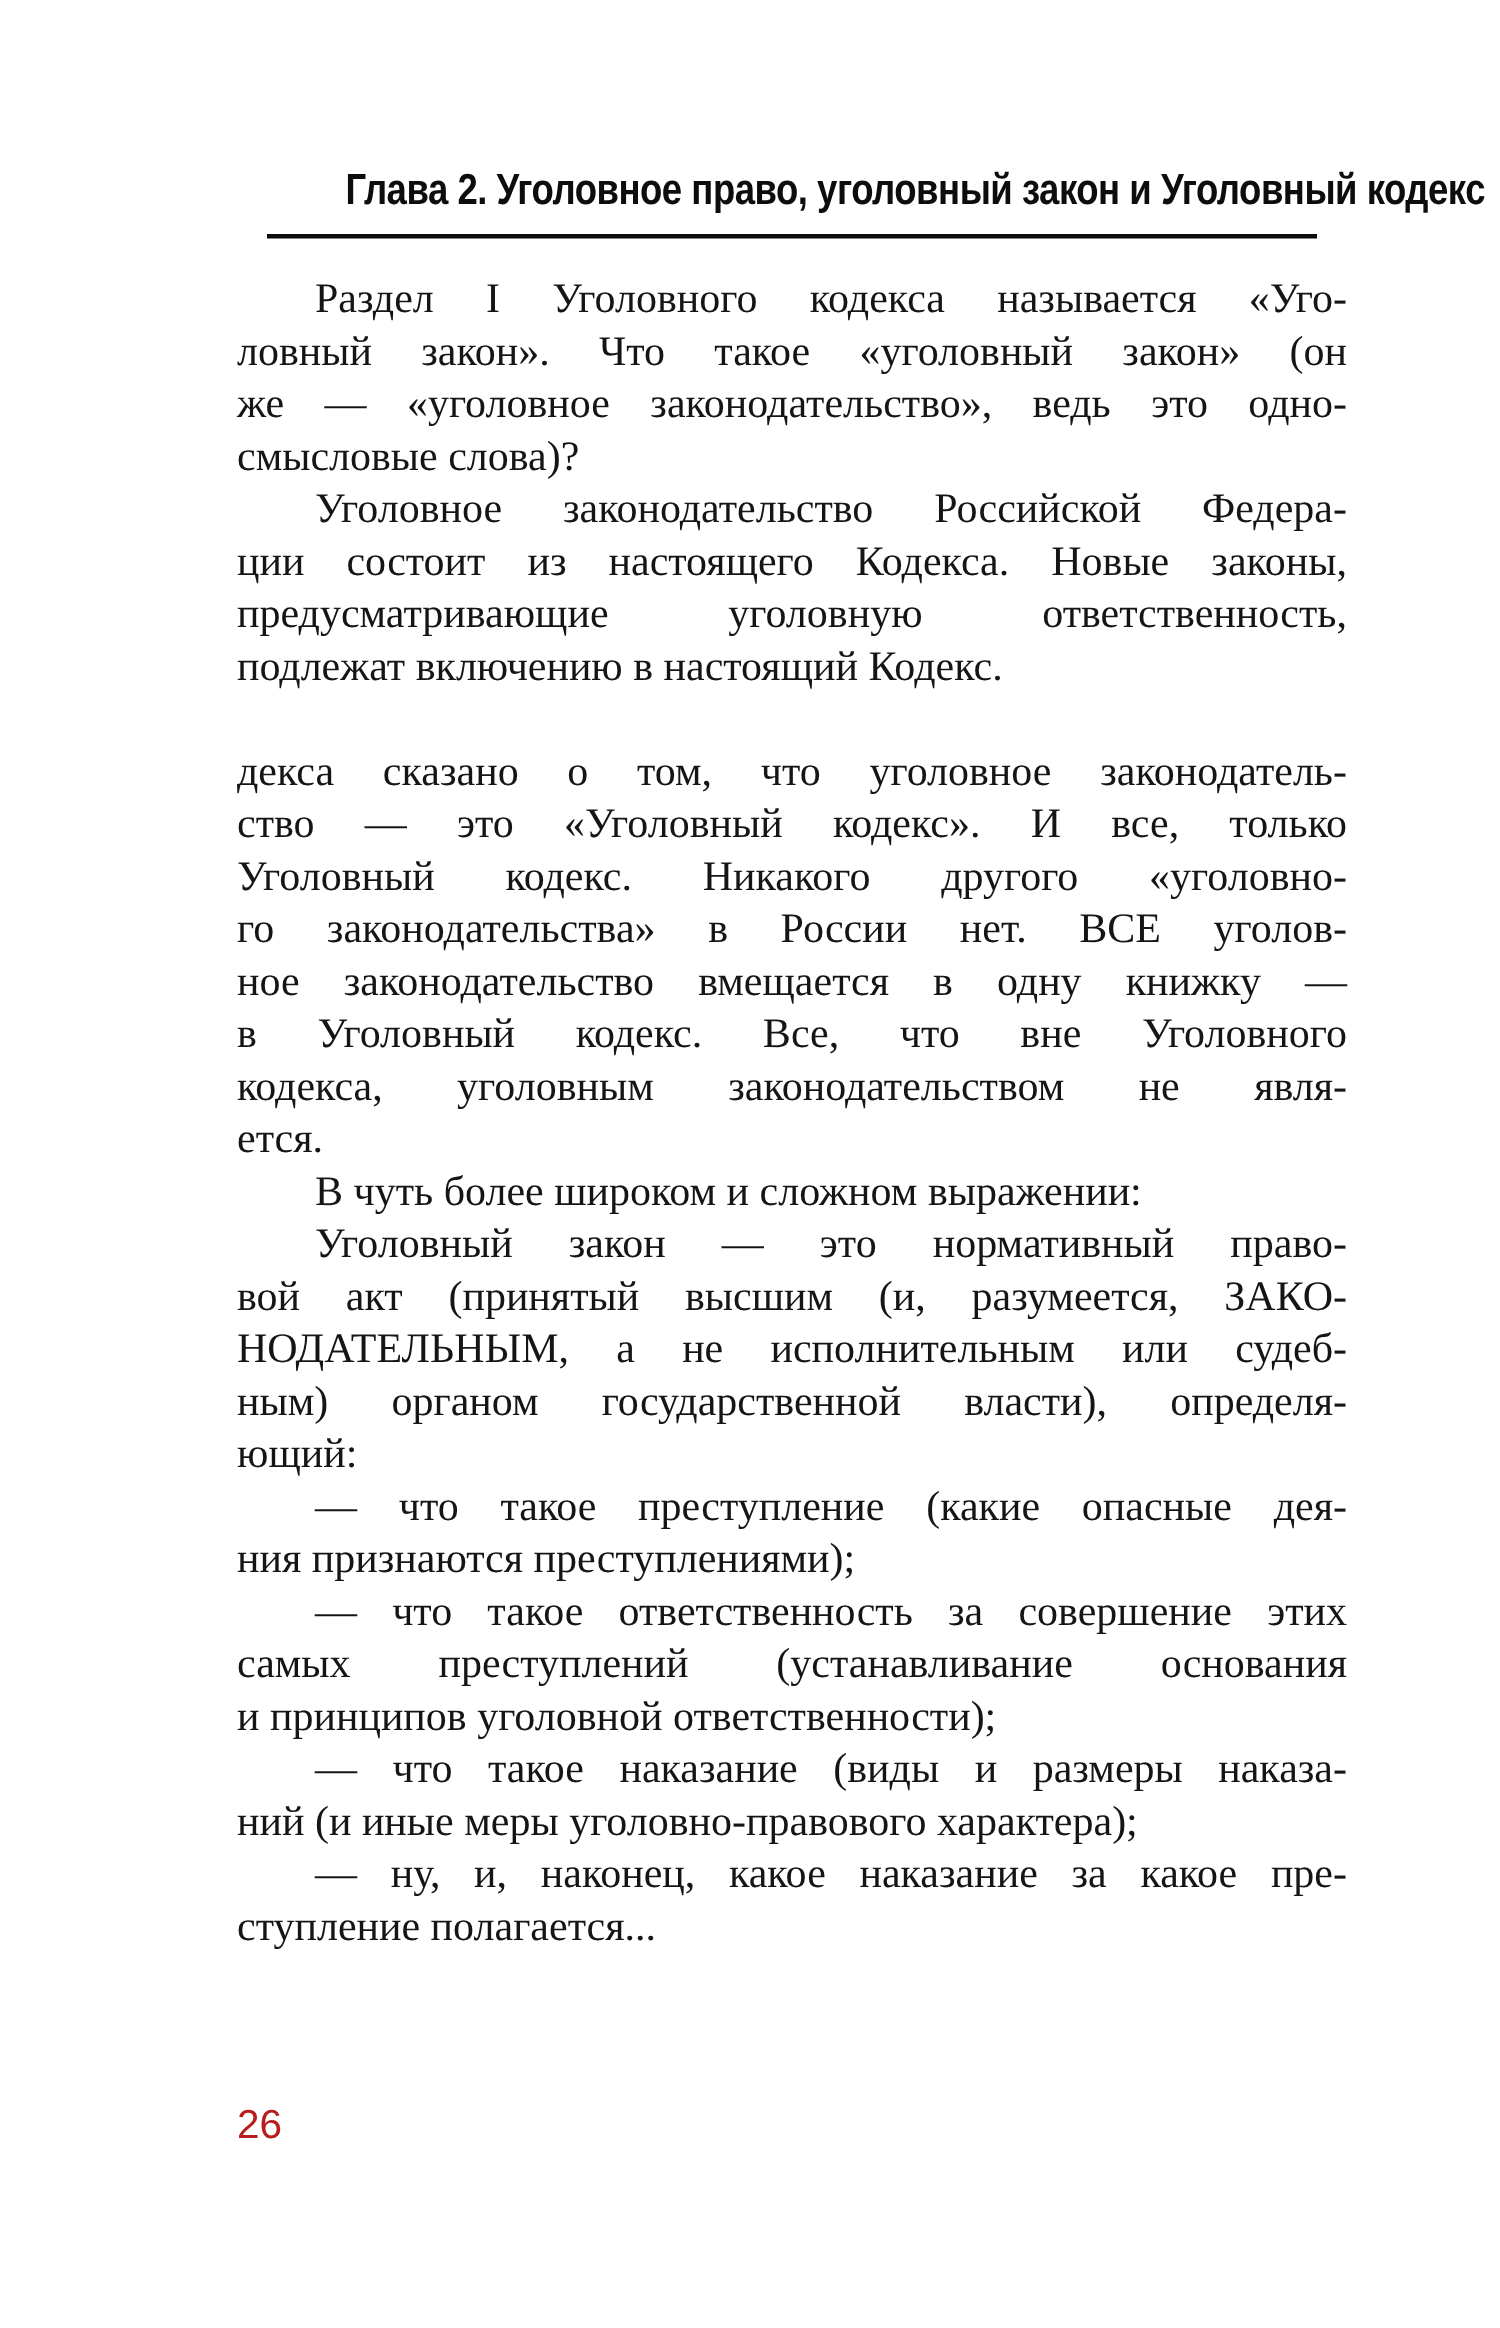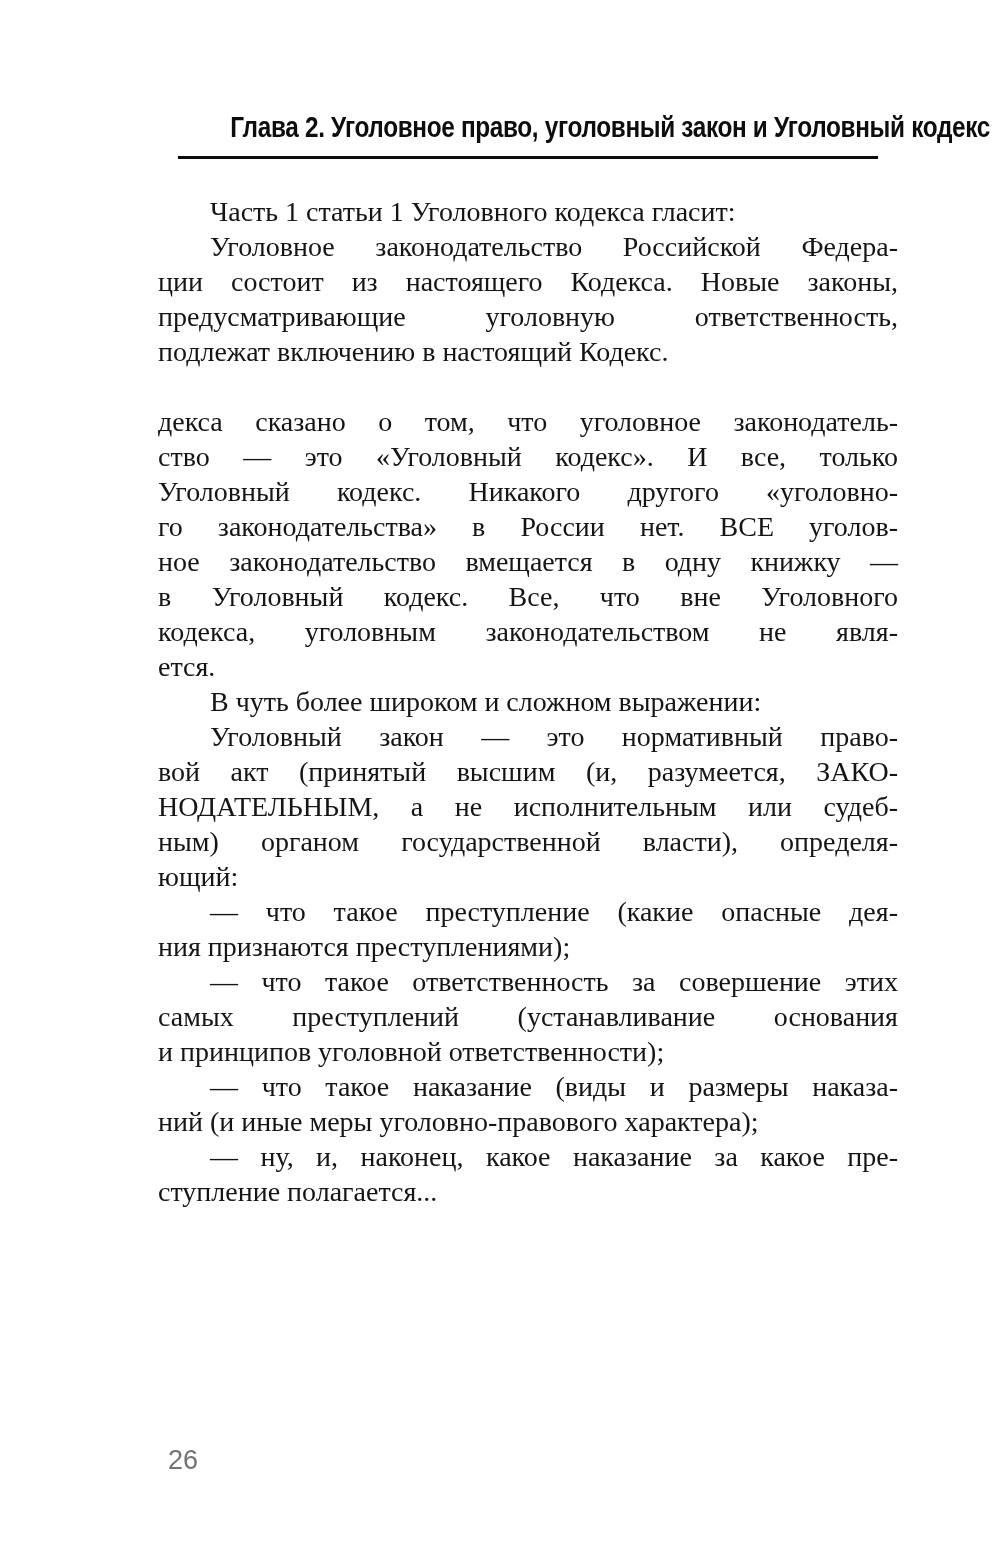--- a/index.html
+++ b/index.html
@@ -55,39 +55,41 @@
   .para.spaced { margin-top: 35px; }
   .para.italic { }
   .line {
     text-align: justify;
     text-align-last: justify;
   }
   .line.first { text-indent: 52px; }
   .line.last { text-align-last: left; }
   .pagenum {
     position: absolute;
-    left: 168px;
+    left: 158px;
     top: 1400px;
     font-family: "Liberation Sans", sans-serif;
     font-size: 27px;
     line-height: 32px;
-    color: #737373;
-    margin-top: 44px;
+    color: #b91c1c;
   }
 </style>
 </head>
 <body>
 
 <div class="page">
   <div class="content">
     <h1 class="chapter"><span class="cond">Глава 2. Уголовное право, уголовный закон и Уголовный кодекс</span></h1>
     <div class="rule"></div>
     <main class="body-text">
-        <div class="para spaced">
-          <div class="line first last">Часть 1 статьи 1 Уголовного кодекса гласит:</div>
+        <div class="para">
+          <div class="line first">Раздел I Уголовного кодекса называется «Уго-</div>
+          <div class="line">ловный закон». Что такое «уголовный закон» (он</div>
+          <div class="line">же — «уголовное законодательство», ведь это одно-</div>
+          <div class="line last">смысловые слова)?</div>
         </div>
         <div class="para italic">
           <div class="line first">Уголовное законодательство Российской Федера-</div>
           <div class="line">ции состоит из настоящего Кодекса. Новые законы,</div>
           <div class="line">предусматривающие уголовную ответственность,</div>
           <div class="line last">подлежат включению в настоящий Кодекс.</div>
         </div>
         <div class="para spaced">
           <div class="line">декса сказано о том, что уголовное законодатель-</div>
           <div class="line">ство — это «Уголовный кодекс». И все, только</div>

